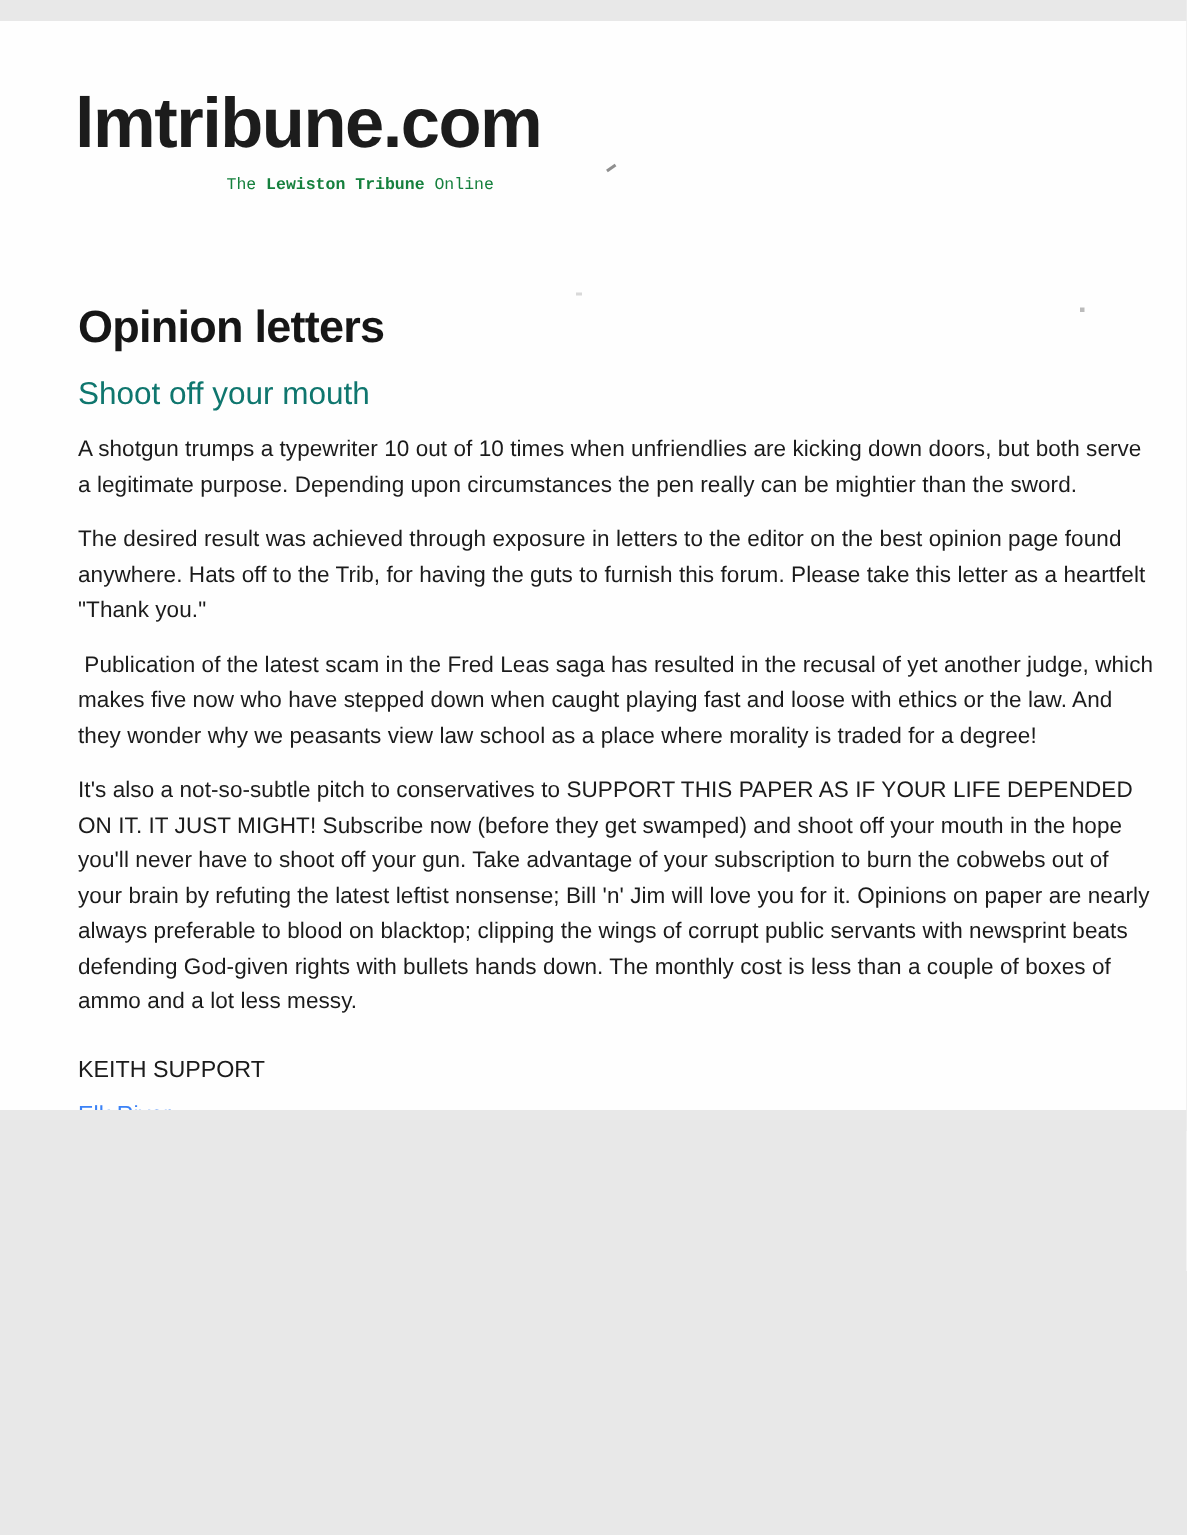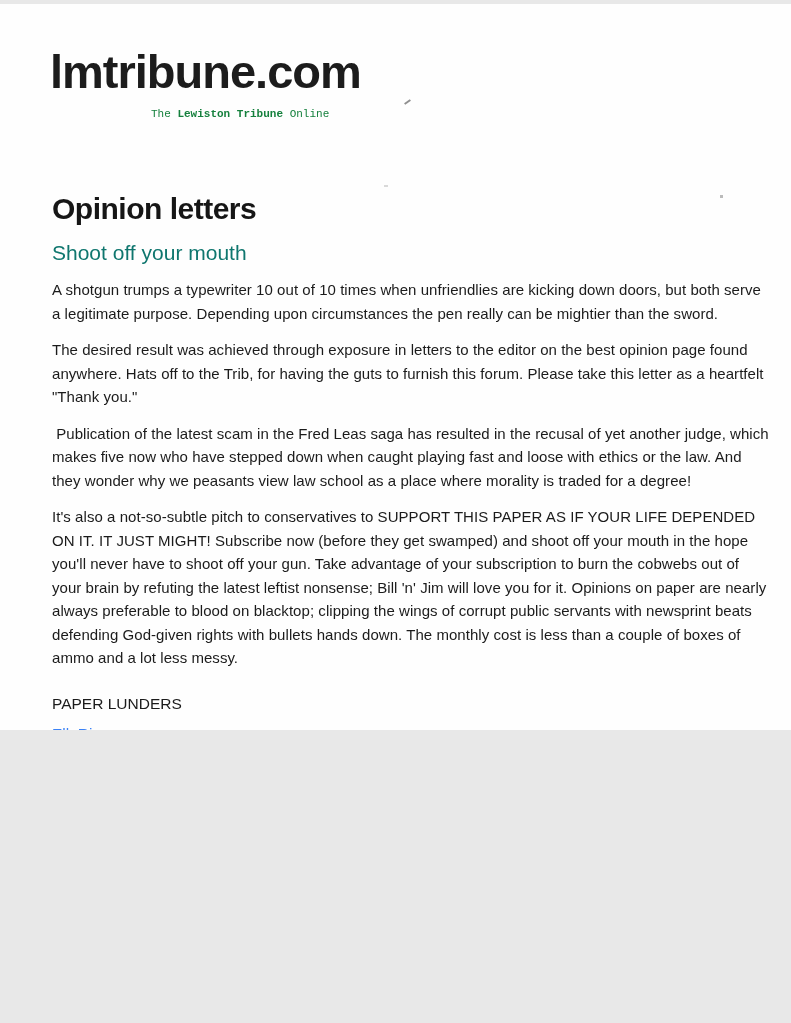--- a/index.html
+++ b/index.html
@@ -4,21 +4,21 @@
 <style>
   html, body {
     margin: 0;
     padding: 0;
     background: #e8e8e8;
   }
   .page {
     position: relative;
     width: 791px;
     height: 726px;
-    margin: 4px auto;
+    margin: 14px auto;
     background: #fefefe;
     color: #1a1a1a;
     font-family: "Liberation Sans", sans-serif;
     overflow: hidden;
   }
   
   .masthead {
     position: absolute;
     top: 44px;
     left: 50px;
@@ -141,21 +141,21 @@
     <div class="letter-title">Shoot off your mouth</div>
 
     <div class="para">A shotgun trumps a typewriter 10 out of 10 times when unfriendlies are kicking down doors, but both serve a legitimate purpose. Depending upon circumstances the pen really can be mightier than the sword.</div>
 
     <div class="para">The desired result was achieved through exposure in letters to the editor on the best opinion page found anywhere. Hats off to the Trib, for having the guts to furnish this forum. Please take this letter as a heartfelt "Thank you."</div>
 
     <div class="para"> Publication of the latest scam in the Fred Leas saga has resulted in the recusal of yet another judge, which makes five now who have stepped down when caught playing fast and loose with ethics or the law. And they wonder why we peasants view law school as a place where morality is traded for a degree!</div>
 
     <div class="para">It's also a not-so-subtle pitch to conservatives to SUPPORT THIS PAPER AS IF YOUR LIFE DEPENDED ON IT. IT JUST MIGHT! Subscribe now (before they get swamped) and shoot off your mouth in the hope you'll never have to shoot off your gun. Take advantage of your subscription to burn the cobwebs out of your brain by refuting the latest leftist nonsense; Bill 'n' Jim will love you for it. Opinions on paper are nearly always preferable to blood on blacktop; clipping the wings of corrupt public servants with newsprint beats defending God-given rights with bullets hands down. The monthly cost is less than a couple of boxes of ammo and a lot less messy.</div>
 
-    <div class="signature">PAPER LUNDERS</div>
+    <div class="signature">KEITH SUPPORT</div>
 
     <div class="sig-location">Elk River</div>
   </div>
 
   <div class="page-number">85</div>
 
   <div class="artifact tick-1"></div>
   <div class="artifact speck-1"></div>
   <div class="artifact speck-2"></div>
 

